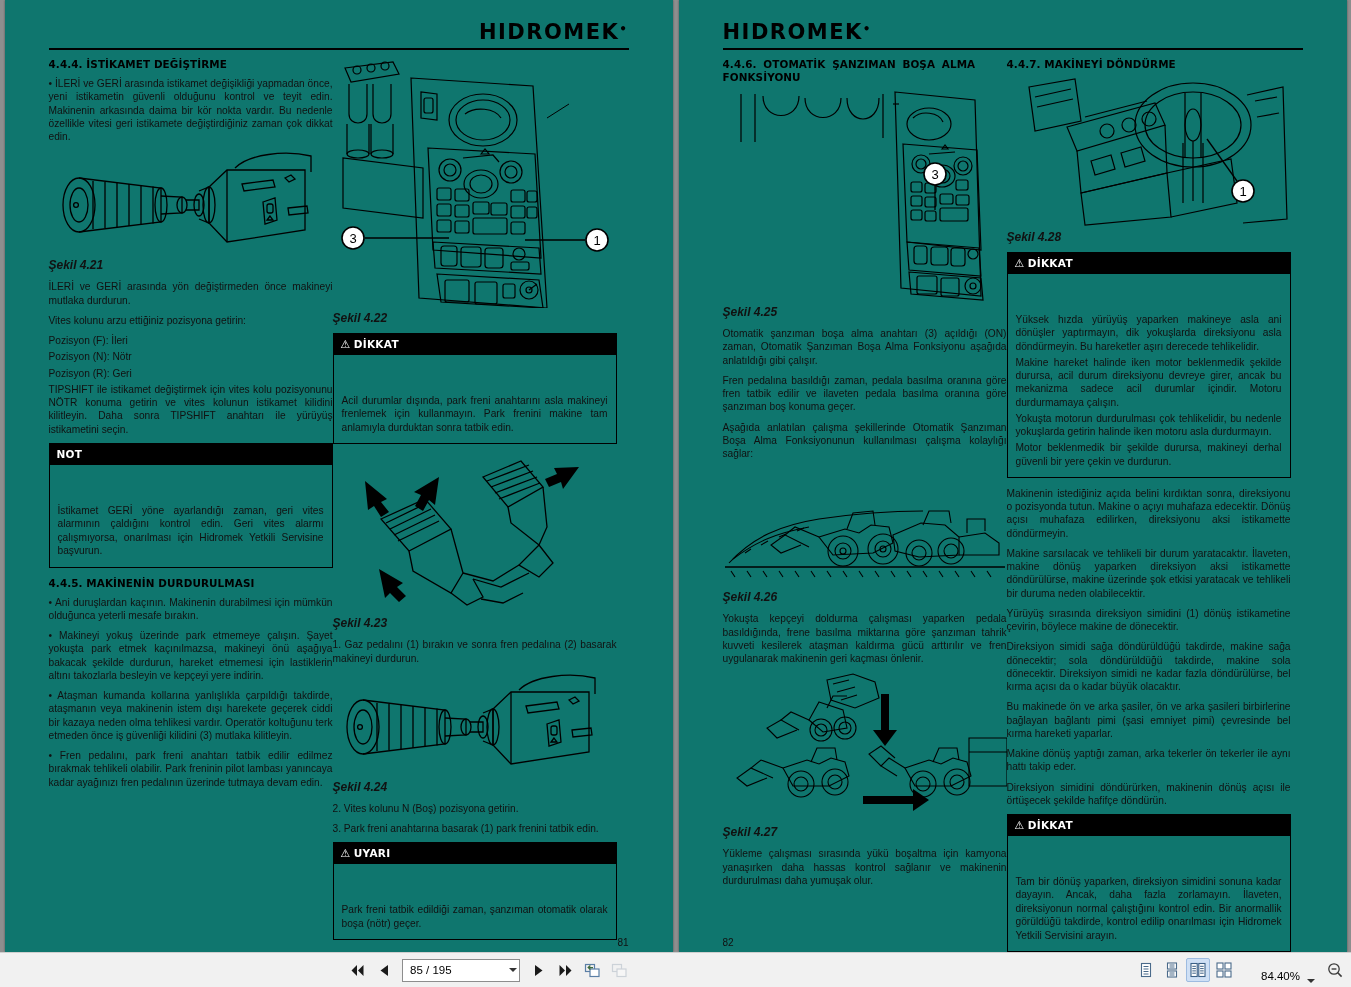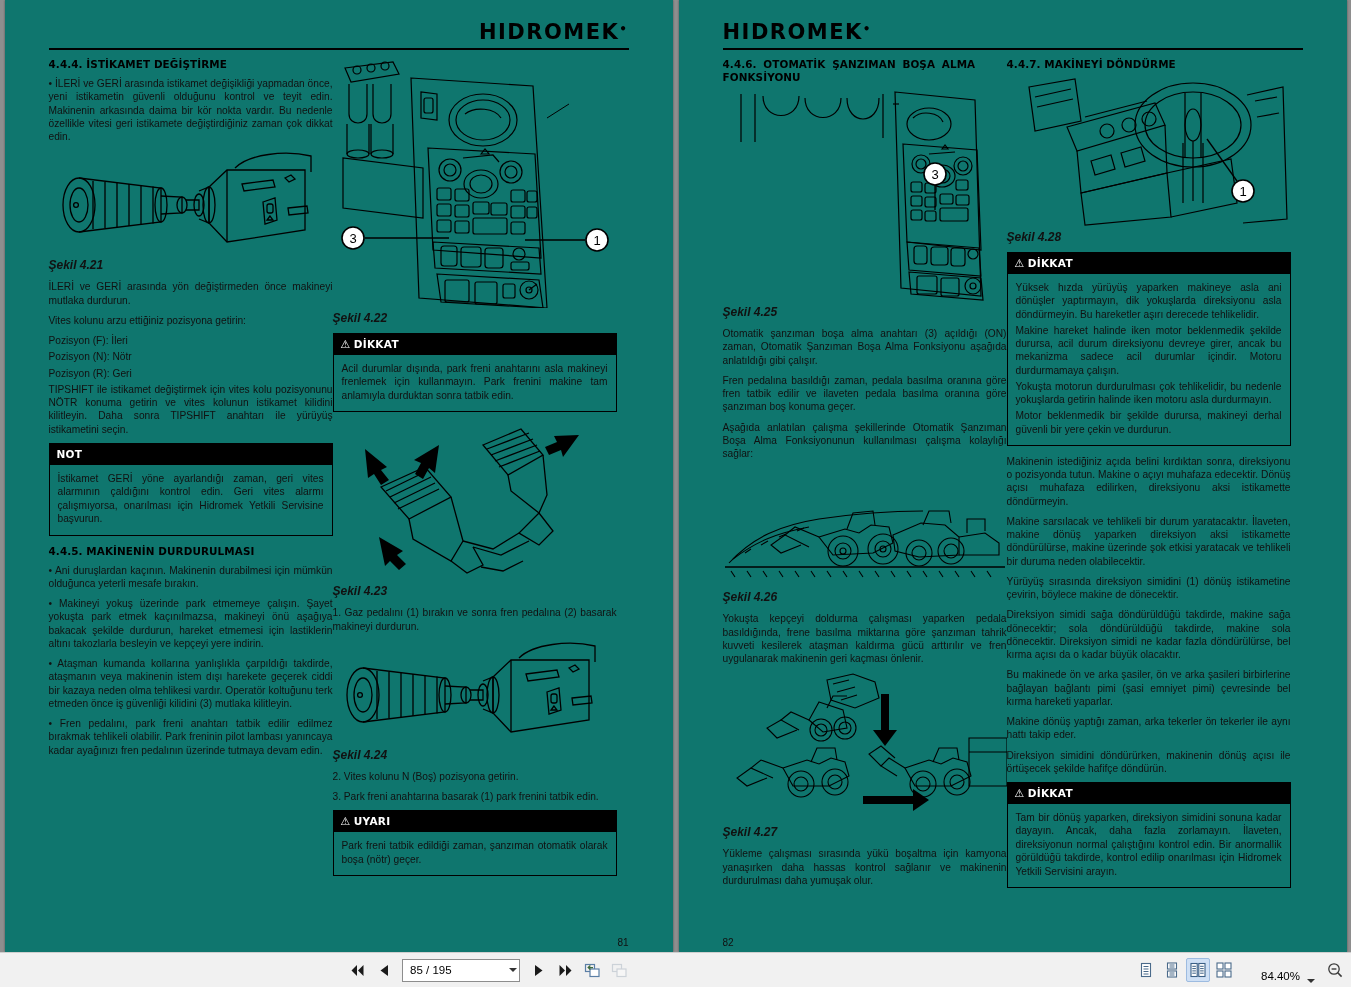--- a/index.html
+++ b/index.html
@@ -93,20 +93,21 @@
     letter-spacing: .3px;
     display: flex; align-items: center; gap: 3px;
   }
   .notice .bar .tri { font-size: 11px; line-height: 1; }
   .notice .bdy {
     padding: 7px 8px 9px 8px;
     font-size: 10.2px;
     line-height: 1.32;
     text-align: justify;
     color: #111;
+    margin-top: 32px;
   }
 
   
   .figwrap { position: relative; width: 100%; }
   .figwrap svg { display: block; width: 100%; height: auto; }
 
   .callout circle { fill: #fff; stroke: #000; stroke-width: 1.6; }
   .callout text {
     font-family: "Liberation Sans", sans-serif;
     font-size: 13px; text-anchor: middle; fill: #000;

